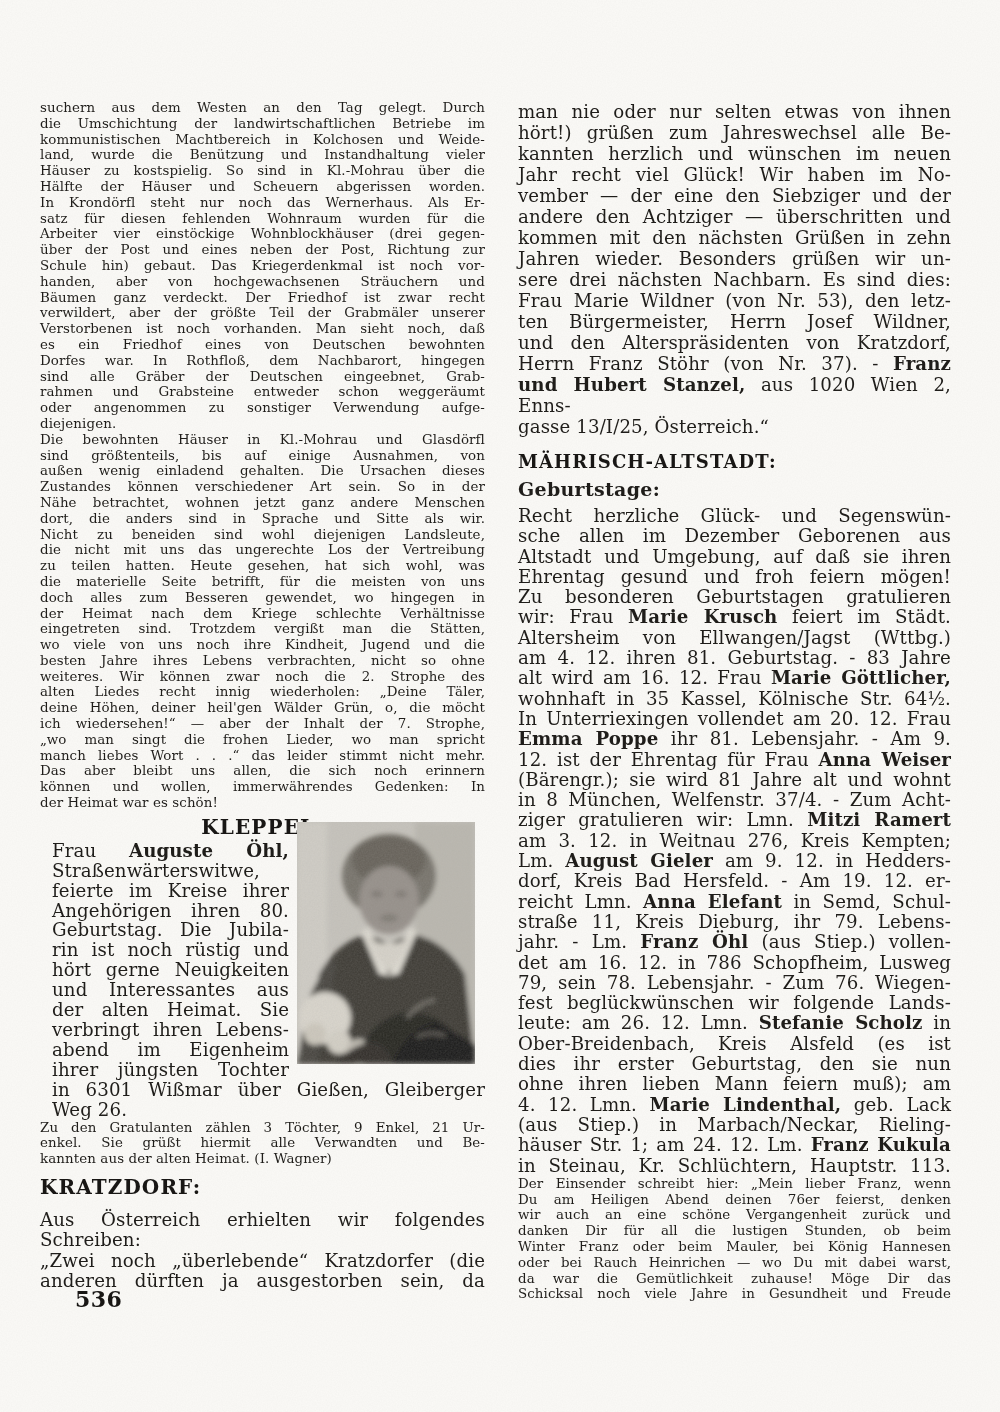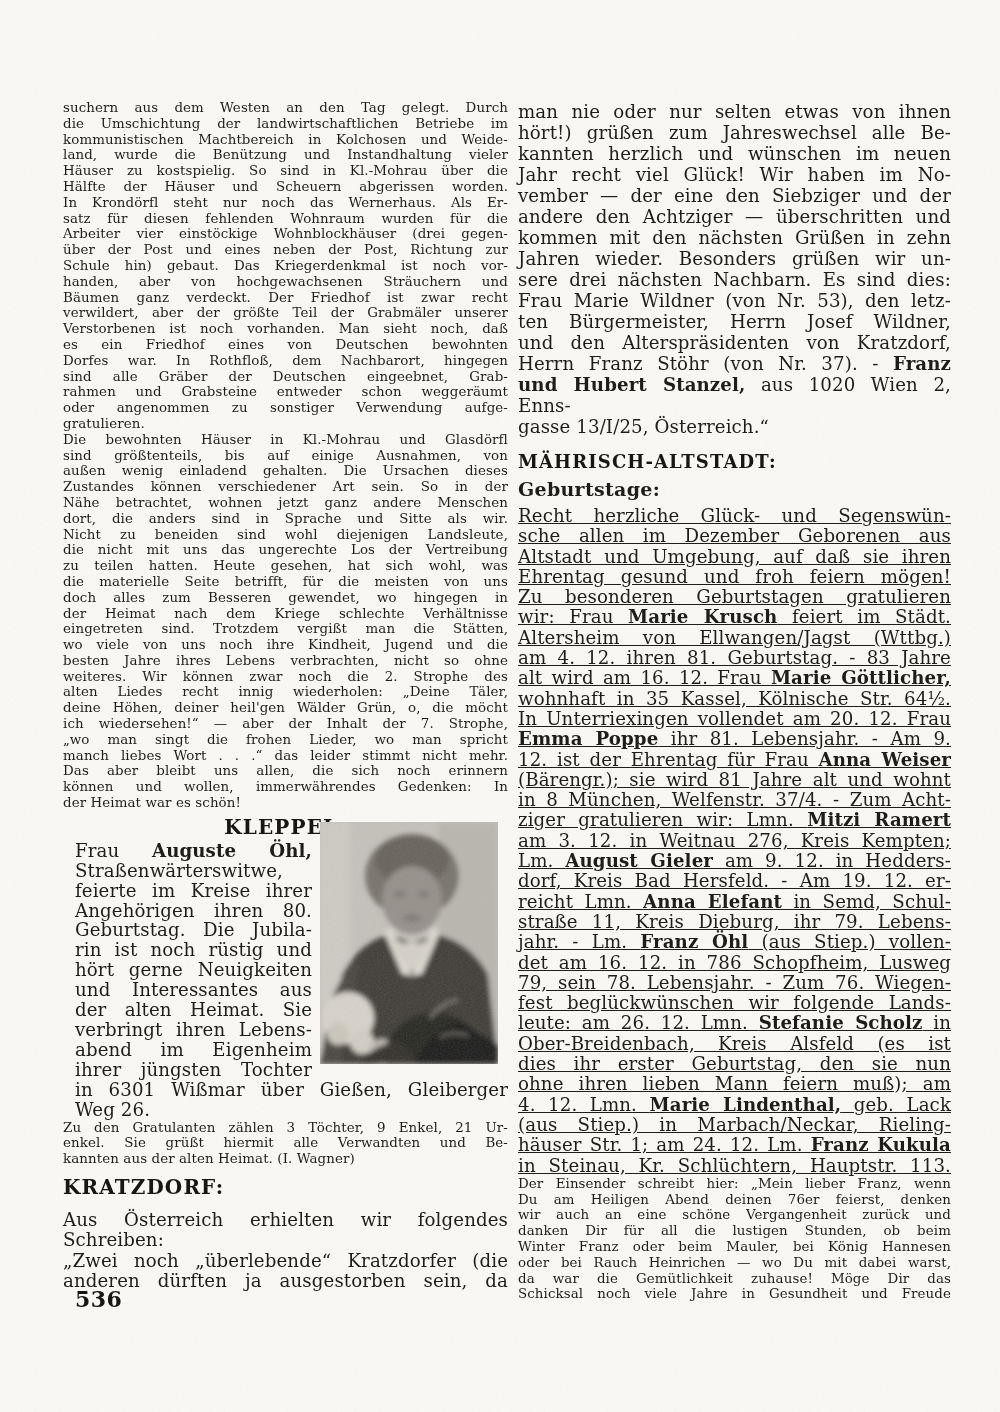--- a/index.html
+++ b/index.html
@@ -13,33 +13,33 @@
     width: 1000px; height: 1412px;
     background: #fbfaf7;
     color: #1d1b18;
     overflow: hidden;
   }
   .grain {
     position: absolute; inset: 0;
     opacity: 0.05; pointer-events: none; z-index: 5;
   }
   .col { position: absolute; top: 0; }
-  .col-left  { left: 63px;  top: 100px; width: 445px; }
+  .col-left  { left: 40px;  top: 100px; width: 445px; }
   .col-right { left: 518px; top: 101px; width: 433px; }
 
   .ln {
     text-align: justify;
     text-align-last: justify;
     white-space: normal;
     letter-spacing: 0.1px;
   }
   .ln.end { text-align-last: left; }
 
   .p-small .ln { font-size: 13.4px; line-height: 15.8px; }
-  .p-large .ln { font-size: 18.2px; line-height: 20.3px; text-decoration: underline; }
+  .p-large .ln { font-size: 18.2px; line-height: 20.3px; }
   .p-loose .ln { font-size: 18.2px; line-height: 21px; }
   .p-kleppel .ln { font-size: 18.2px; line-height: 19.9px; margin-left: 12px; }
   .p-krz .ln { font-size: 18.2px; line-height: 20.4px; }
 
   .para.has-photo { position: relative; }
   .para.has-photo .ln.nr { margin-right: 196px; }
 
   .photo {
     position: absolute; top: -19px; right: 10px;
     width: 178px; height: 242px;
@@ -92,21 +92,21 @@
         <div class="ln" data-name="text-line">Schule hin) gebaut. Das Kriegerdenkmal ist noch vor-</div>
         <div class="ln" data-name="text-line">handen, aber von hochgewachsenen Sträuchern und</div>
         <div class="ln" data-name="text-line">Bäumen ganz verdeckt. Der Friedhof ist zwar recht</div>
         <div class="ln" data-name="text-line">verwildert, aber der größte Teil der Grabmäler unserer</div>
         <div class="ln" data-name="text-line">Verstorbenen ist noch vorhanden. Man sieht noch, daß</div>
         <div class="ln" data-name="text-line">es ein Friedhof eines von Deutschen bewohnten</div>
         <div class="ln" data-name="text-line">Dorfes war. In Rothfloß, dem Nachbarort, hingegen</div>
         <div class="ln" data-name="text-line">sind alle Gräber der Deutschen eingeebnet, Grab-</div>
         <div class="ln" data-name="text-line">rahmen und Grabsteine entweder schon weggeräumt</div>
         <div class="ln" data-name="text-line">oder angenommen zu sonstiger Verwendung aufge-</div>
-        <div class="ln end" data-name="text-line">gratulieren.</div>
+        <div class="ln end" data-name="text-line">diejenigen.</div>
       </div>
       <div data-name="intro-paragraph-2" class="para p-small">
         <div class="ln" data-name="text-line">Die bewohnten Häuser in Kl.-Mohrau und Glasdörfl</div>
         <div class="ln" data-name="text-line">sind größtenteils, bis auf einige Ausnahmen, von</div>
         <div class="ln" data-name="text-line">außen wenig einladend gehalten. Die Ursachen dieses</div>
         <div class="ln" data-name="text-line">Zustandes können verschiedener Art sein. So in der</div>
         <div class="ln" data-name="text-line">Nähe betrachtet, wohnen jetzt ganz andere Menschen</div>
         <div class="ln" data-name="text-line">dort, die anders sind in Sprache und Sitte als wir.</div>
         <div class="ln" data-name="text-line">Nicht zu beneiden sind wohl diejenigen Landsleute,</div>
         <div class="ln" data-name="text-line">die nicht mit uns das ungerechte Los der Vertreibung</div>

